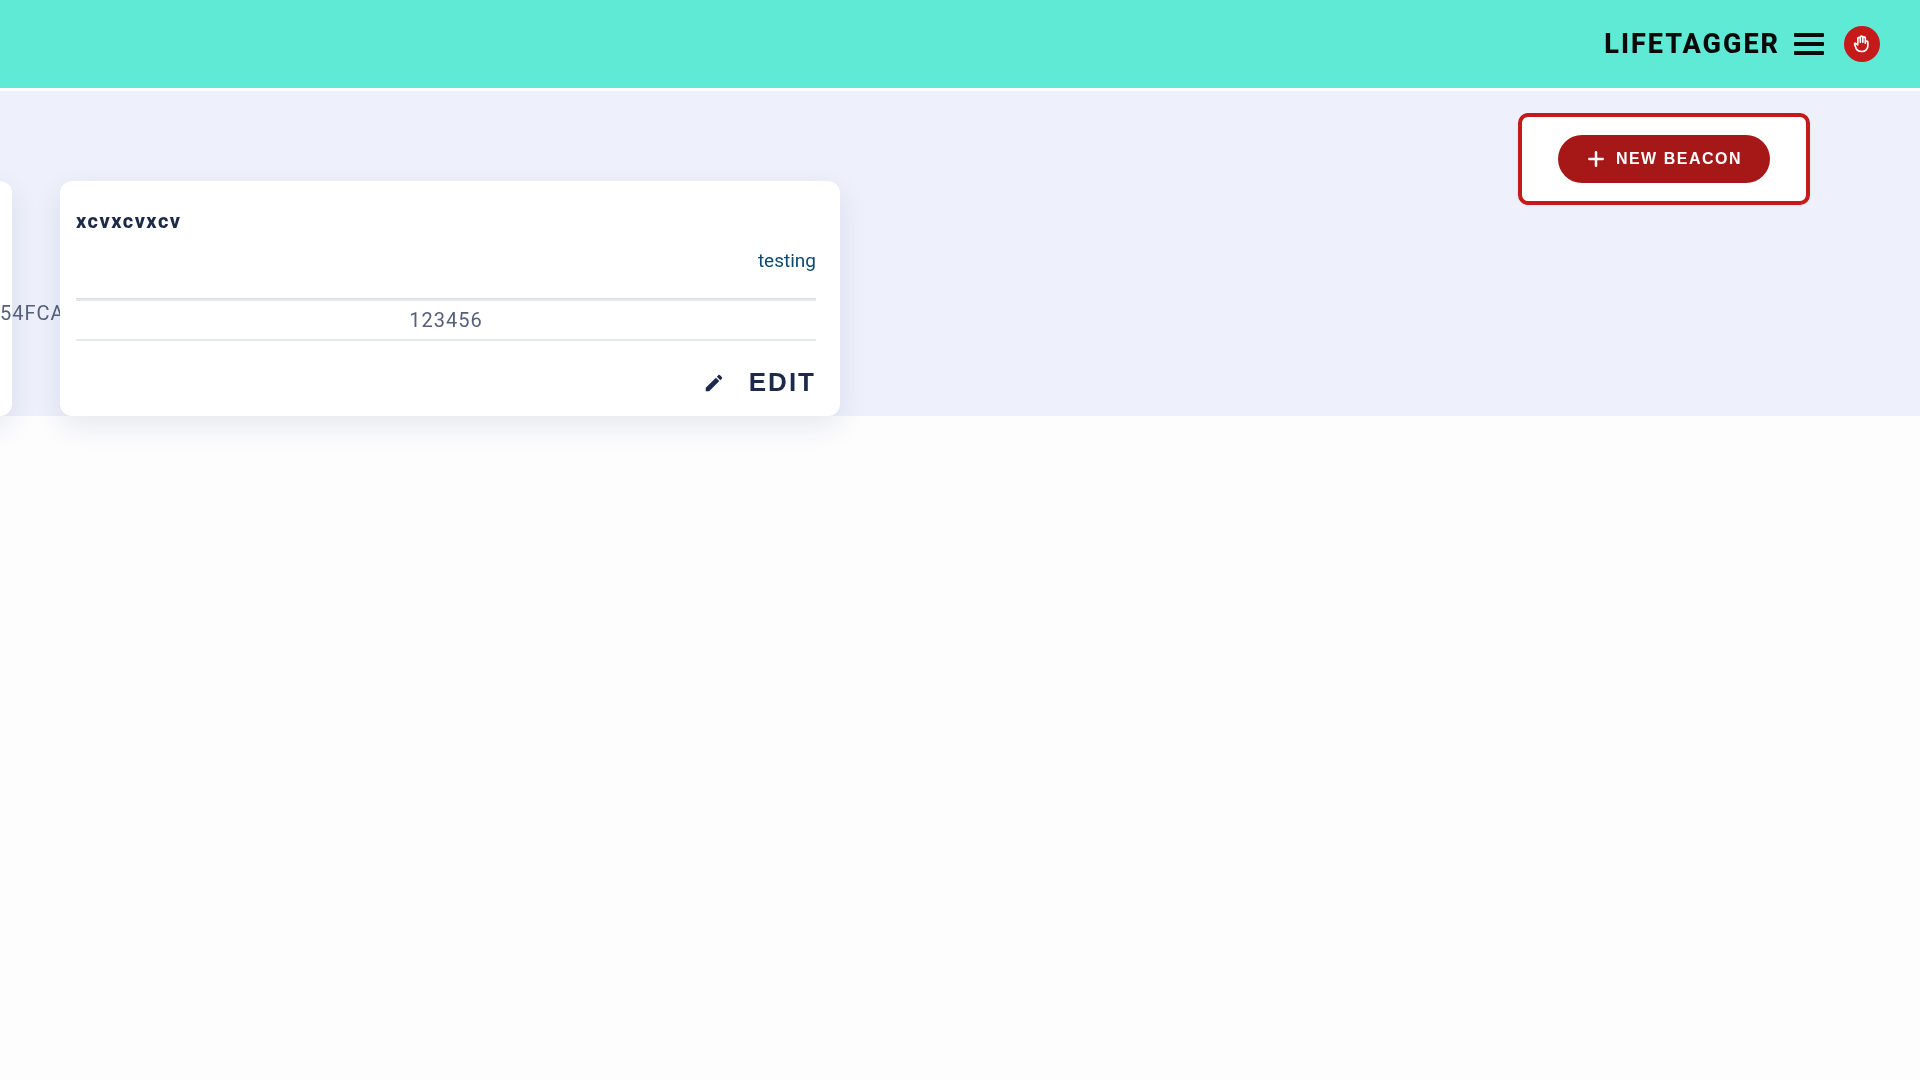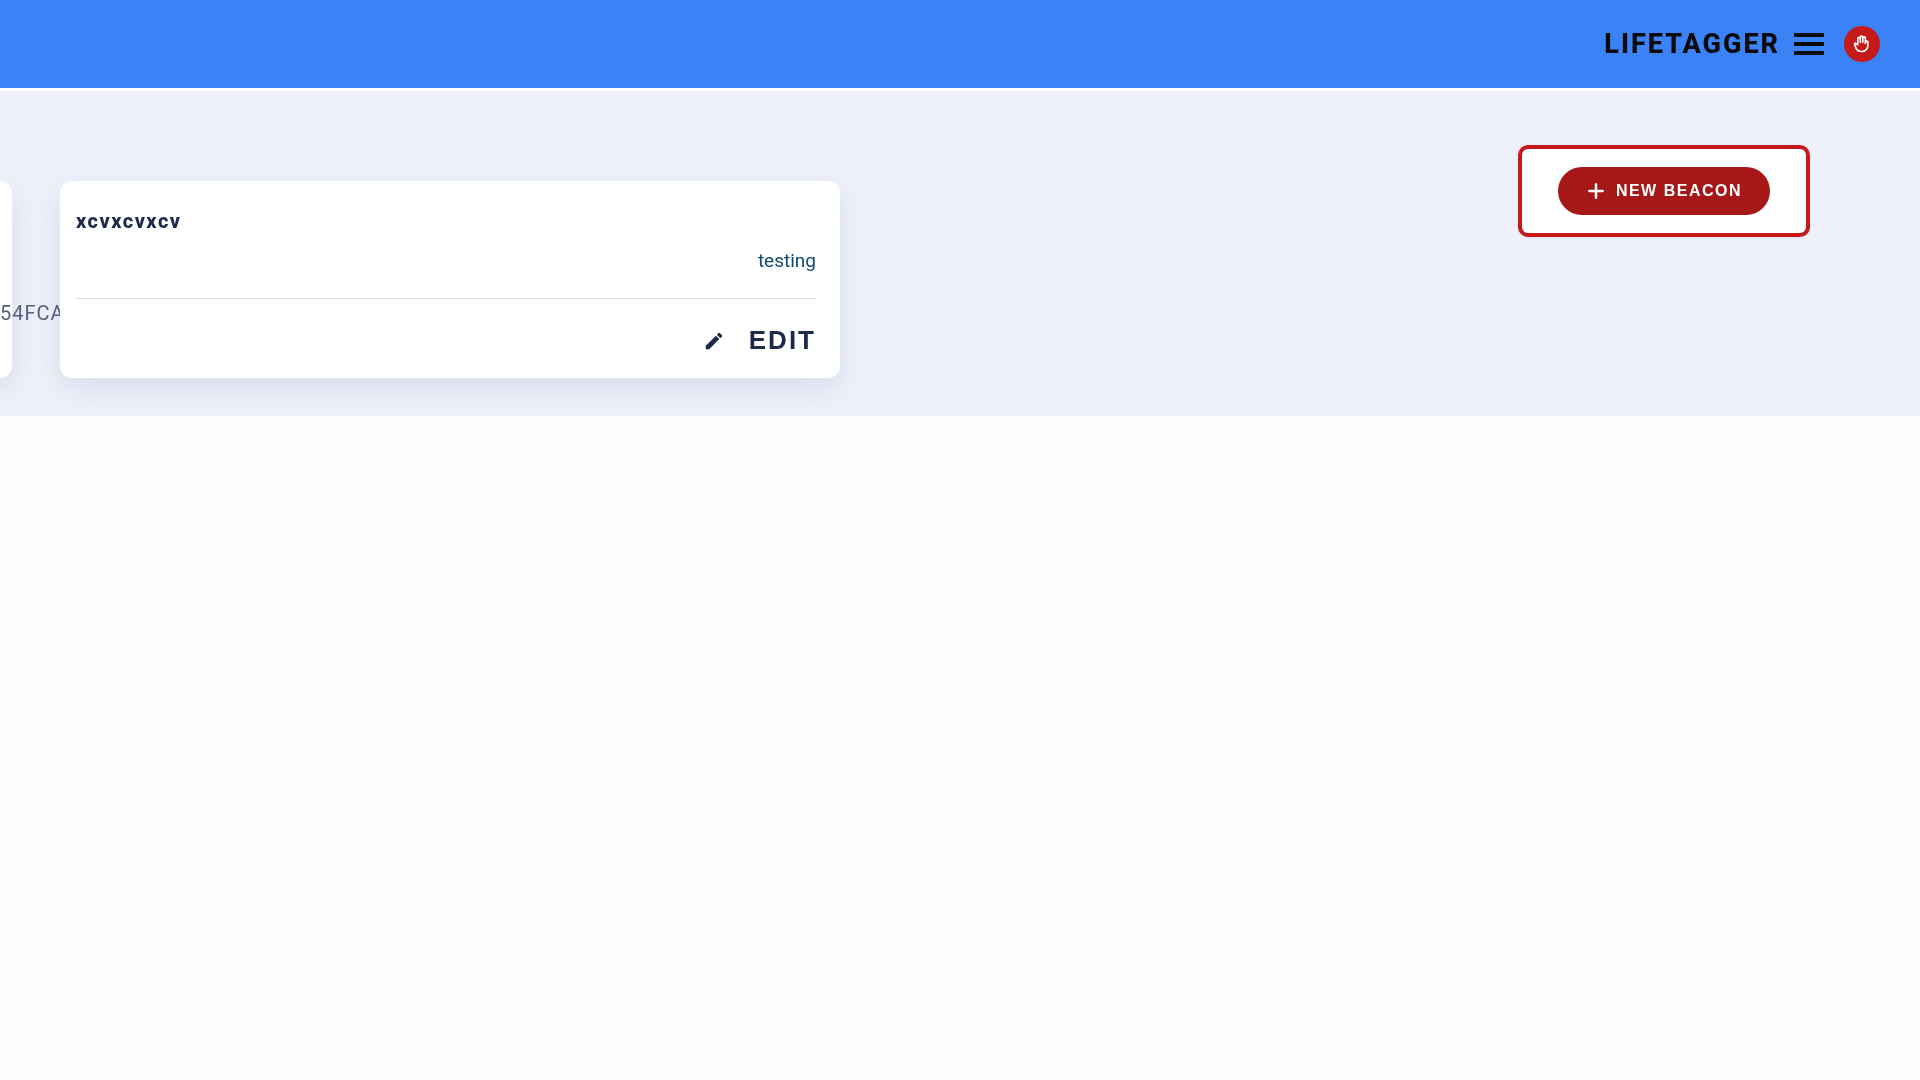--- a/index.html
+++ b/index.html
@@ -8,21 +8,21 @@
       box-sizing: border-box;
     }
     body {
       font-family: -apple-system, BlinkMacSystemFont, "Segoe UI", Roboto, Helvetica, Arial, sans-serif;
       background: #fdfdfe;
       width: 1920px;
       height: 1080px;
       overflow: hidden;
     }
     .header {
-      background: #3b82f6;
+      background: #5eead4;
       height: 88px;
       display: flex;
       align-items: center;
       justify-content: flex-end;
       padding: 0 40px;
       gap: 14px;
     }
     .brand {
       font-weight: 800;
       font-size: 27px;
@@ -64,21 +64,20 @@
       top: 22px;
       right: 110px;
       background: #ffffff;
       border: 4px solid #c51a1a;
       border-radius: 10px;
       padding: 18px 36px;
       display: flex;
       align-items: center;
       justify-content: center;
       box-shadow: 0 1px 3px rgba(0,0,0,0.05);
-      margin-top: 32px;
     }
     .new-beacon-btn {
       background: #a61717;
       color: #ffffff;
       border: none;
       border-radius: 999px;
       padding: 14px 28px;
       display: flex;
       align-items: center;
       gap: 10px;
@@ -207,20 +206,21 @@
       <div class="card-code-row">54FCA88</div>
       <div class="card-actions">
         
       </div>
     </div>
 
     <div class="card">
       <div class="card-title">xcvxcvxcv</div>
       <div class="card-sub">testing</div>
       <div class="card-divider"></div>
+      <div class="card-code-row">123456</div>
       <div class="card-actions">
         <button class="edit-btn">
           <span>
             <svg width="22" height="22" viewBox="0 0 24 24" fill="#1e2a4a">
               <path d="M3 17.25V21h3.75L17.81 9.94l-3.75-3.75L3 17.25zM20.71 7.04a1 1 0 000-1.41l-2.34-2.34a1 1 0 00-1.41 0l-1.83 1.83 3.75 3.75 1.83-1.83z"></path>
             </svg>
           </span>
           <span>EDIT</span>
         </button>
       </div>

